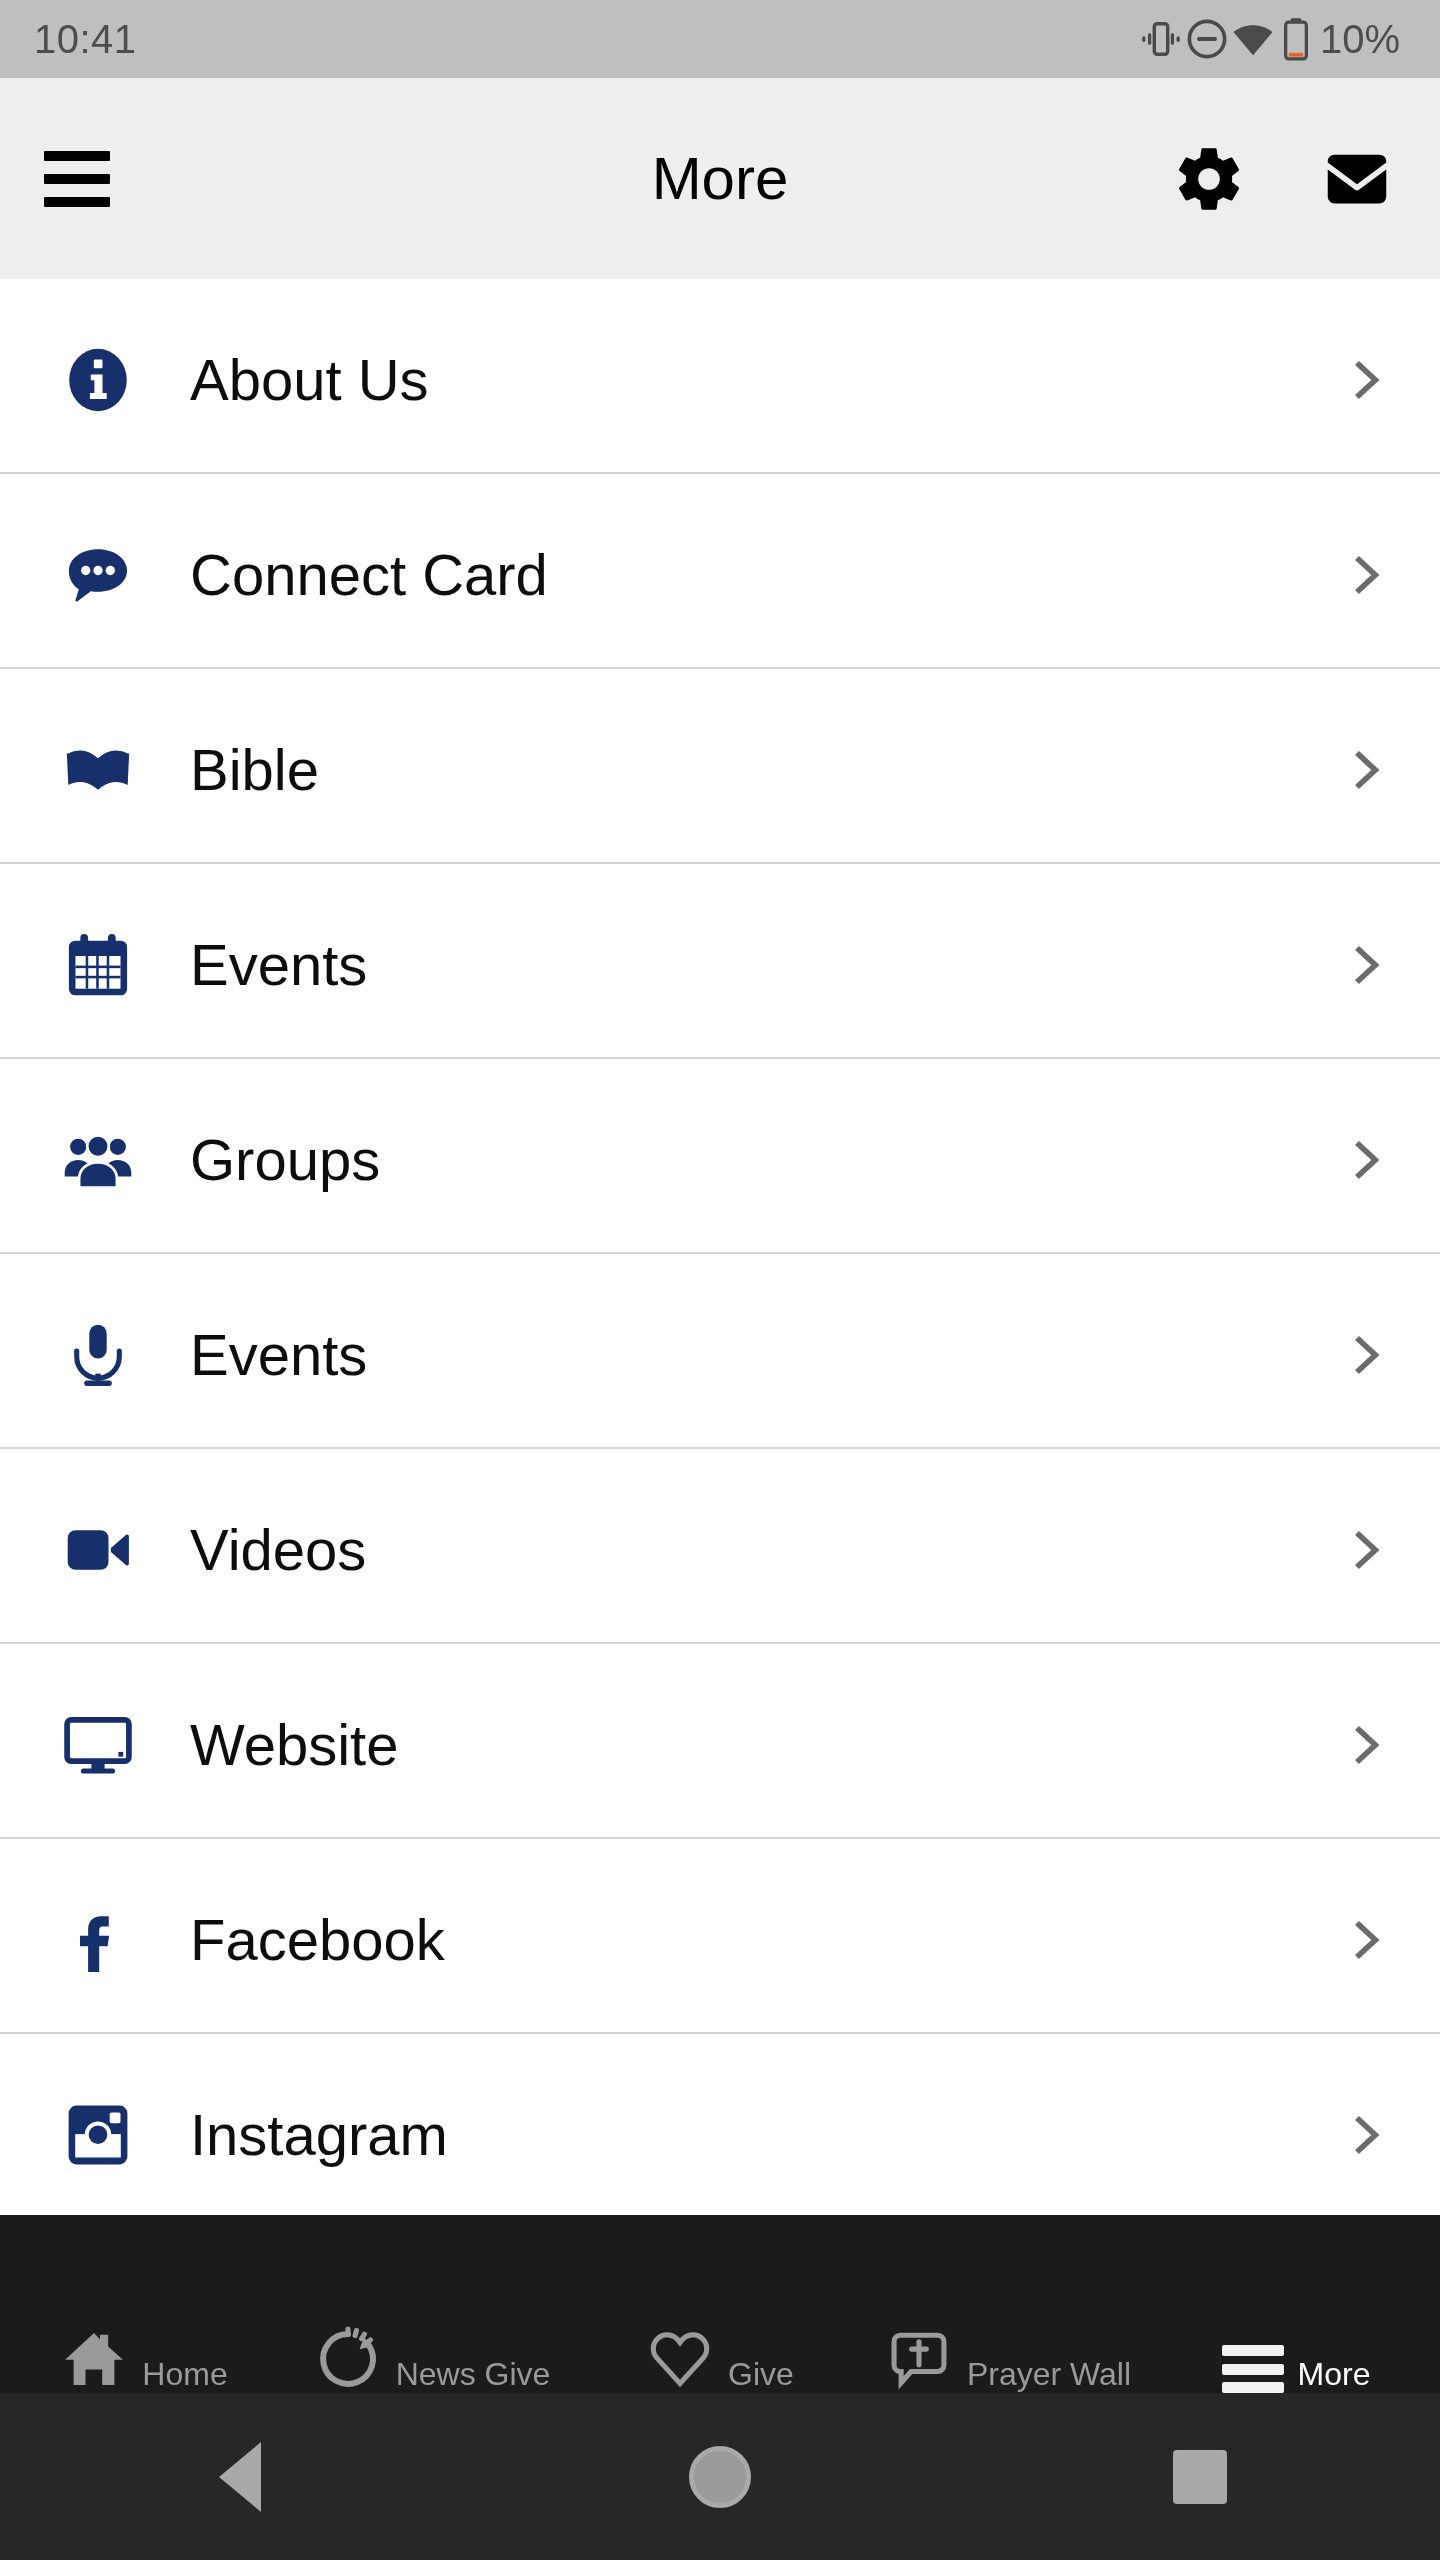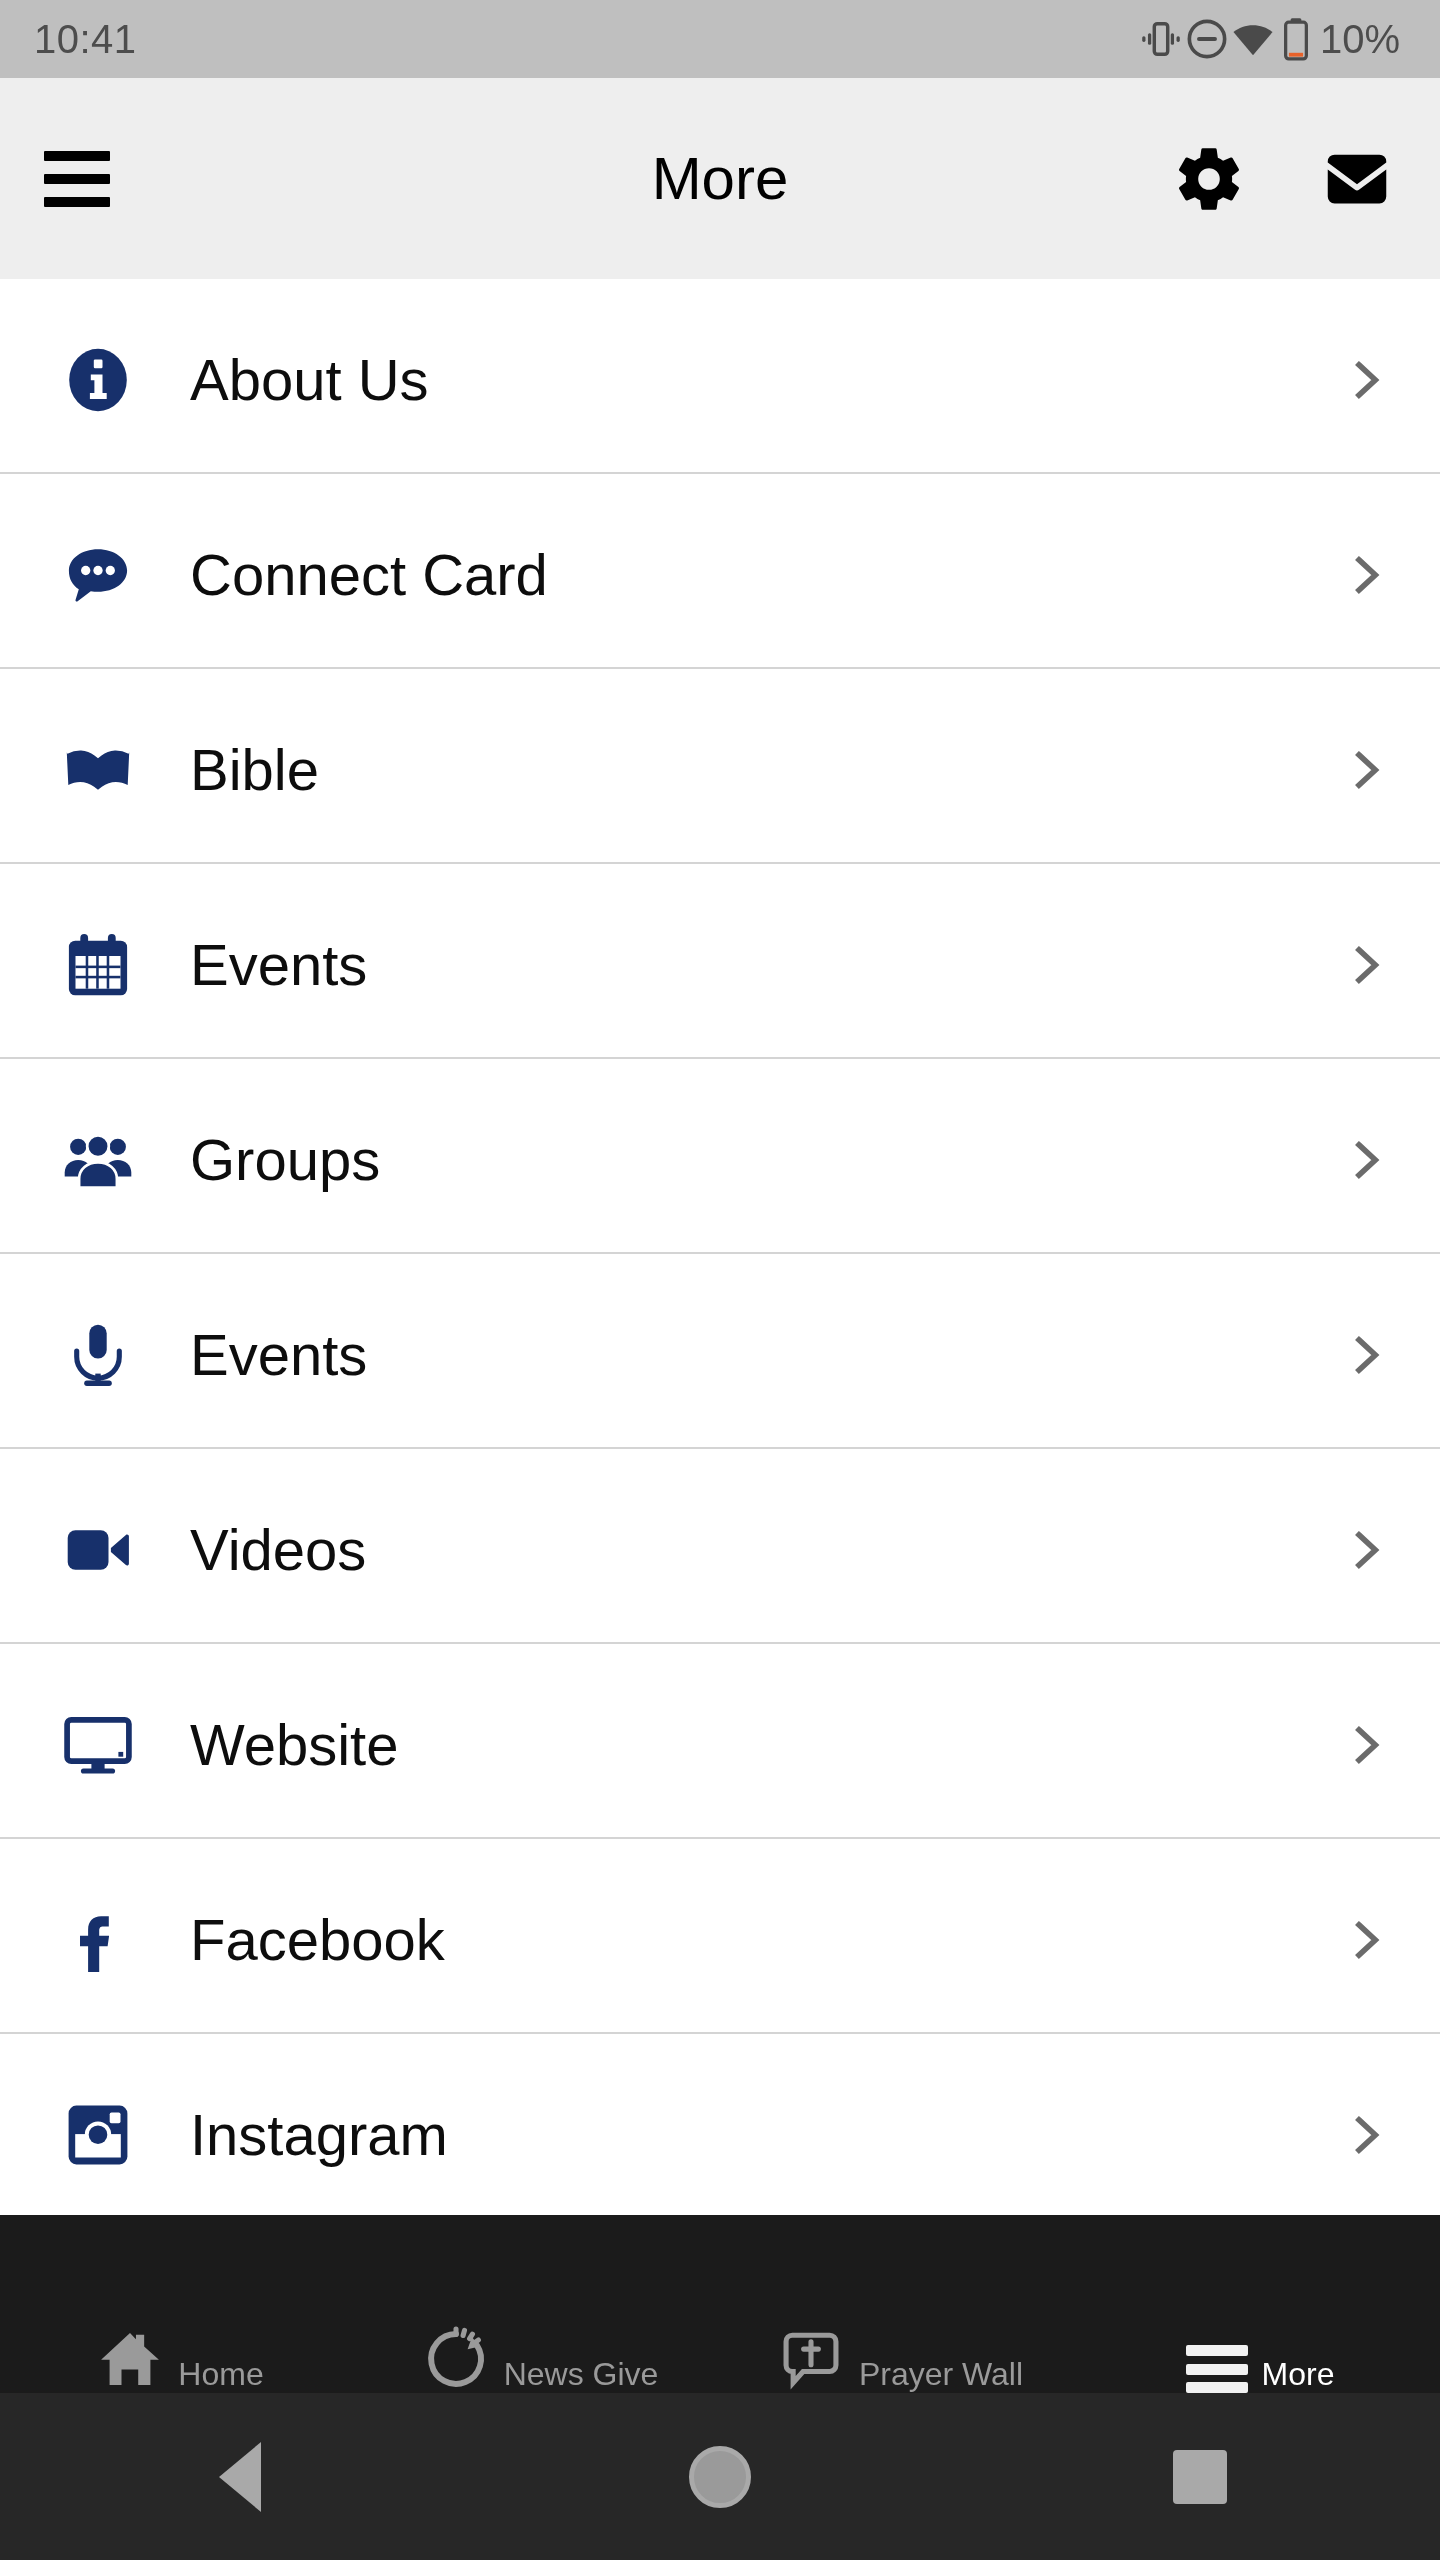--- a/index.html
+++ b/index.html
@@ -332,20 +332,28 @@
               <path d="M17.8 3.2l-1.0 1.6"></path>
               <path d="M19.9 5.3l-1.5 1.1"></path>
             </g>
           </svg>
         </span>
         <span class="tab-label">News Give</span>
       </div>
       <div class="tab">
         <span class="tab-icon">
           <svg width="68" height="68" viewBox="0 0 24 24" fill="none" stroke="#9a9a9a" stroke-width="1.8">
+            <path d="M12 20.6 3.9 11.7a4.9 4.9 0 0 1 .3-7.0 4.9 4.9 0 0 1 7.0.5l.8 1.0.8-1.0a4.9 4.9 0 0 1 7.0-.5 4.9 4.9 0 0 1 .3 7.0z"></path>
+          </svg>
+        </span>
+        <span class="tab-label">Give</span>
+      </div>
+      <div class="tab">
+        <span class="tab-icon">
+          <svg width="68" height="68" viewBox="0 0 24 24" fill="none" stroke="#9a9a9a" stroke-width="1.8">
             <path d="M5.4 3.6h13.2a2.2 2.2 0 0 1 2.2 2.2v8.4a2.2 2.2 0 0 1-2.2 2.2H9.2l-3.5 4.0v-4.0H5.4a2.2 2.2 0 0 1-2.2-2.2V5.8a2.2 2.2 0 0 1 2.2-2.2z"></path>
             <path d="M12 5.9v8.1M9.4 8.5h5.2" stroke-linecap="round"></path>
           </svg>
         </span>
         <span class="tab-label">Prayer Wall</span>
       </div>
       <div class="tab active">
         <span class="tab-icon">
           <div class="tab-ham">
             <span></span>

